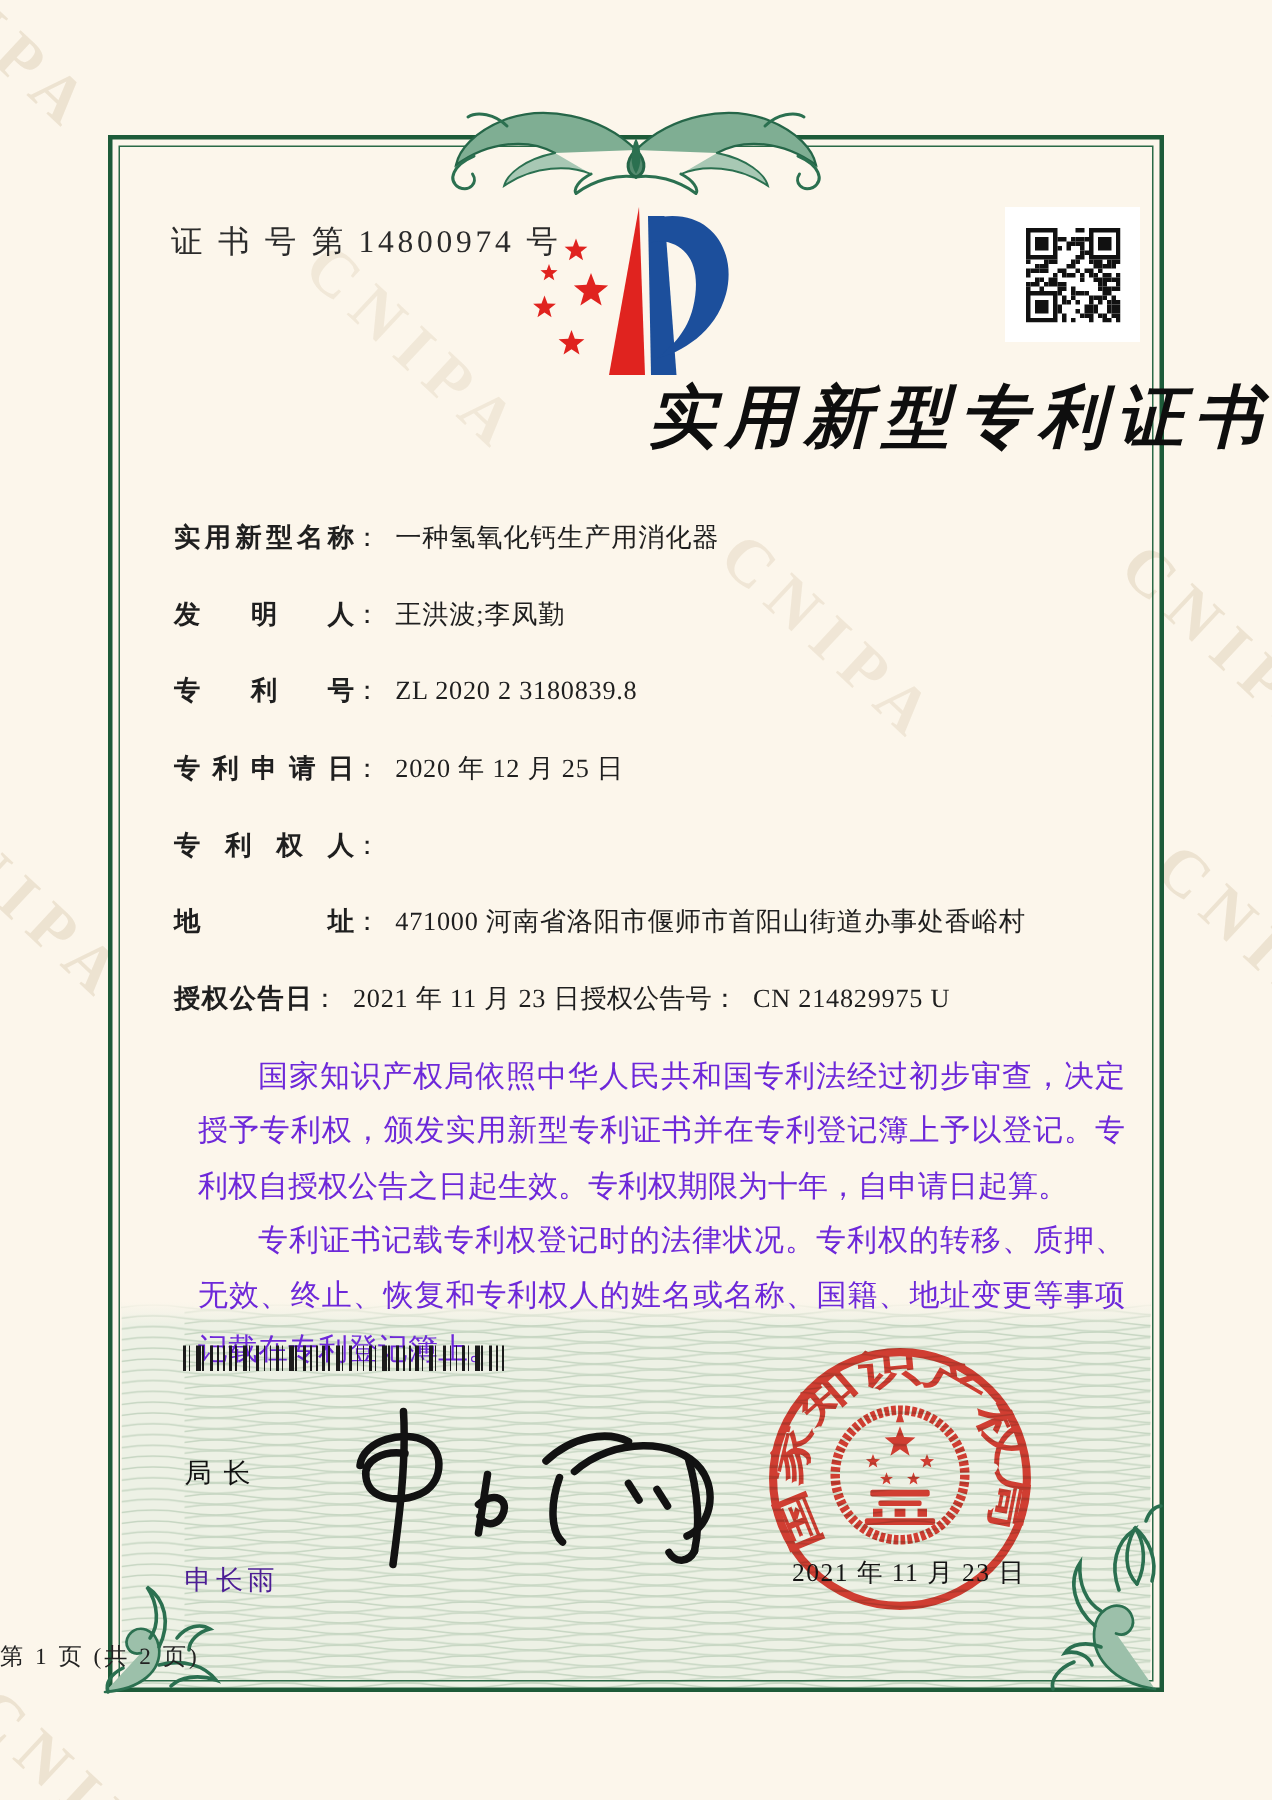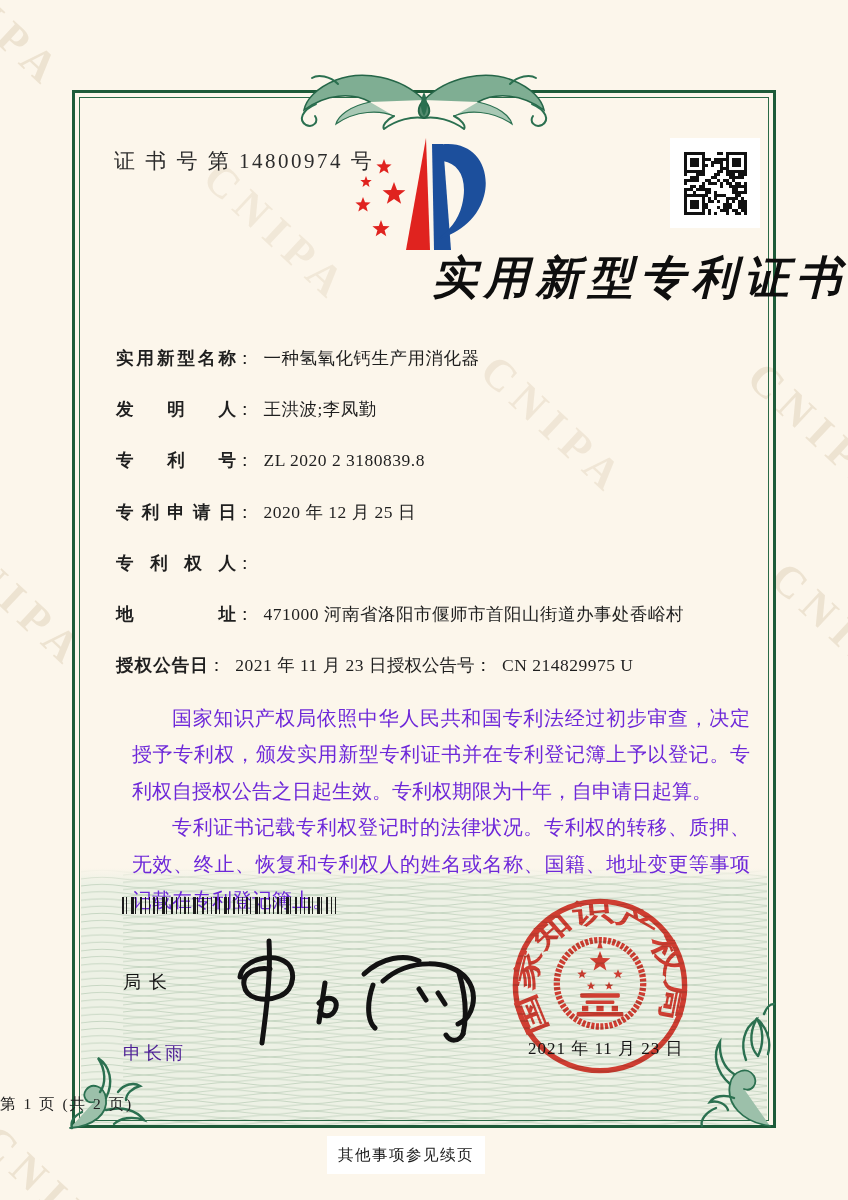--- a/index.html
+++ b/index.html
@@ -415,15 +415,14 @@
         <rect x="80" y="122" width="7" height="6"></rect>
         <rect x="96" y="122" width="8" height="6"></rect>
         <rect x="113" y="122" width="7" height="6"></rect>
         <rect x="74" y="129" width="52" height="5" rx="1.5"></rect>
       </g>
     </svg>
   </div>
   <div class="seal-date">2021 年 11 月 23 日</div>
 
   <div class="page-info">第 1 页 (共 2 页)</div>
-  <div class="note-box">其他事项参见续页</div>
 
 </div>
 
 </body></html>

